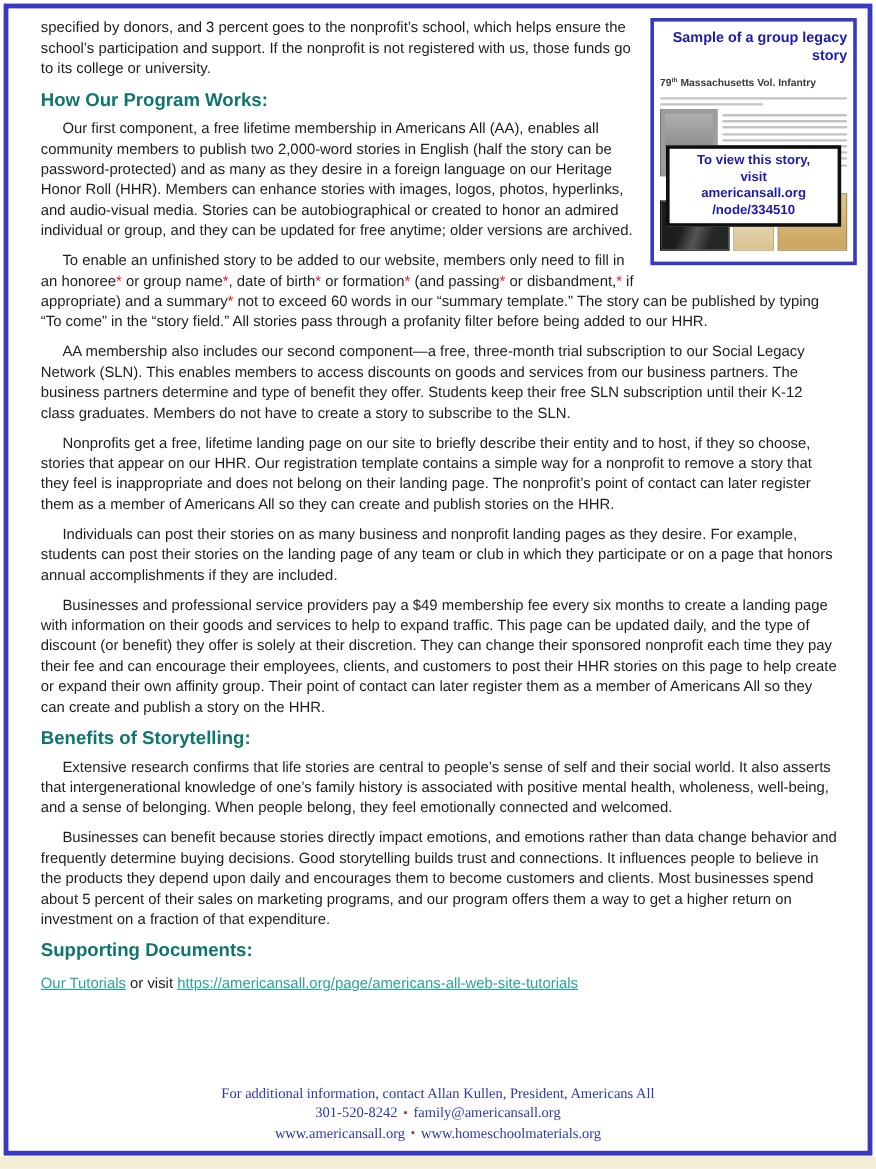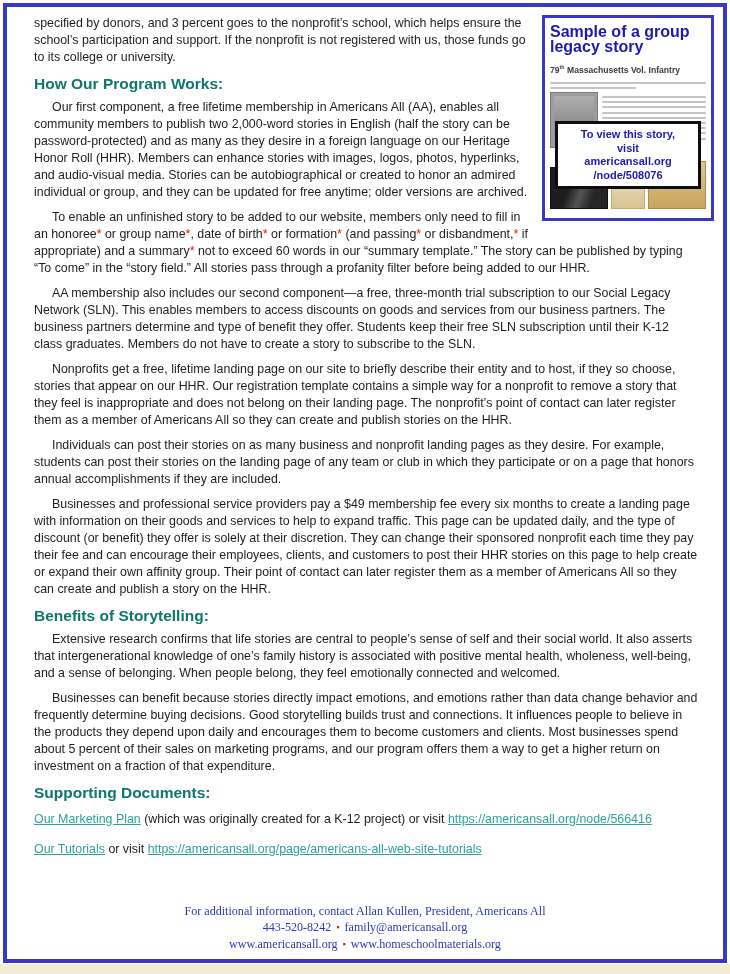--- a/index.html
+++ b/index.html
@@ -17,21 +17,21 @@
     padding:8px 9px 0 27px;
     font-size:12.4px; line-height:17px; color:#1d1d1d;
   }
   p.body { margin:0 14px 8px 0; }
   .indent { text-indent:18px; }
   h2.sec { font-size:15.5px; font-weight:bold; color:#0f766e; margin:9px 0 7px 0; }
 
   
   .float-box { float:right; width:172px; height:208px; margin:0 0 4px 9px; }
   .sb { border:3px solid #3838C4; background:#fff; height:196px; padding:2px 5px; }
-  .sb-title { color:#1C1AAB; font-weight:bold; font-size:16px; text-align:left; line-height:15px; margin:4px 0 5px; }
+  .sb-title { color:#1C1AAB; font-weight:bold; font-size:12px; text-align:right; line-height:15px; margin:4px 0 5px; }
   .preview { position:relative; height:150px; }
   .pv-head { font-size:8.6px; font-weight:bold; color:#3a3a3a; white-space:nowrap; }
   .tbar { height:2px; background:#C3C3C3; margin:3px 0; border-radius:1px; }
   .tbar.short { width:55%; }
   .pv-row { display:flex; gap:4px; margin-top:3px; }
   .monument {
     width:46px; height:54px; flex:none;
     background:linear-gradient(180deg,#B3B3B3 0%,#8E8E8E 55%,#A5A5A5 100%);
     border:1px solid #7a7a7a; box-shadow:inset 0 0 0 3px #9d9d9d;
   }
@@ -95,45 +95,44 @@
           </div>
           <div class="pv-bottom">
             <div class="statue"></div>
             <div class="midtan"></div>
             <div class="parchment"></div>
           </div>
           <div class="overlay">
             <div>To view this story,</div>
             <div>visit</div>
             <div>americansall.org</div>
-            <div>/node/508076</div>
+            <div>/node/334510</div>
           </div>
         </div>
       </div>
     </div>
 
     <p class="body">specified by donors, and 3 percent goes to the nonprofit’s school, which helps ensure the school’s participation and support. If the nonprofit is not registered with us, those funds go to its college or university.</p>
 
     <h2 class="sec">How Our Program Works:</h2>
     <p class="body indent">Our first component, a free lifetime membership in Americans All (AA), enables all community members to publish two 2,000-word stories in English (half the story can be password-protected) and as many as they desire in a foreign language on our Heritage Honor Roll (HHR). Members can enhance stories with images, logos, photos, hyperlinks, and audio-visual media. Stories can be autobiographical or created to honor an admired individual or group, and they can be updated for free anytime; older versions are archived.</p>
     <p class="body indent"><span>To enable an unfinished story to be added to our website, members only need to fill in an honoree</span><span class="run-red">*</span><span> or group name</span><span class="run-red">*</span><span>, date of birth</span><span class="run-red">*</span><span> or formation</span><span class="run-red">*</span><span> (and passing</span><span class="run-red">*</span><span> or disbandment,</span><span class="run-red">*</span><span> if appropriate) and a summary</span><span class="run-red">*</span><span> not to exceed 60 words in our “summary template.” The story can be published by typing “To come” in the “story field.” All stories pass through a profanity filter before being added to our HHR.</span></p>
     <p class="body indent">AA membership also includes our second component—a free, three-month trial subscription to our Social Legacy Network (SLN). This enables members to access discounts on goods and services from our business partners. The business partners determine and type of benefit they offer. Students keep their free SLN subscription until their K-12 class graduates. Members do not have to create a story to subscribe to the SLN.</p>
     <p class="body indent">Nonprofits get a free, lifetime landing page on our site to briefly describe their entity and to host, if they so choose, stories that appear on our HHR. Our registration template contains a simple way for a nonprofit to remove a story that they feel is inappropriate and does not belong on their landing page. The nonprofit’s point of contact can later register them as a member of Americans All so they can create and publish stories on the HHR.</p>
     <p class="body indent">Individuals can post their stories on as many business and nonprofit landing pages as they desire. For example, students can post their stories on the landing page of any team or club in which they participate or on a page that honors annual accomplishments if they are included.</p>
     <p class="body indent">Businesses and professional service providers pay a $49 membership fee every six months to create a landing page with information on their goods and services to help to expand traffic. This page can be updated daily, and the type of discount (or benefit) they offer is solely at their discretion. They can change their sponsored nonprofit each time they pay their fee and can encourage their employees, clients, and customers to post their HHR stories on this page to help create or expand their own affinity group. Their point of contact can later register them as a member of Americans All so they can create and publish a story on the HHR.</p>
 
     <h2 class="sec">Benefits of Storytelling:</h2>
     <p class="body indent">Extensive research confirms that life stories are central to people’s sense of self and their social world. It also asserts that intergenerational knowledge of one’s family history is associated with positive mental health, wholeness, well-being, and a sense of belonging. When people belong, they feel emotionally connected and welcomed.</p>
     <p class="body indent">Businesses can benefit because stories directly impact emotions, and emotions rather than data change behavior and frequently determine buying decisions. Good storytelling builds trust and connections. It influences people to believe in the products they depend upon daily and encourages them to become customers and clients. Most businesses spend about 5 percent of their sales on marketing programs, and our program offers them a way to get a higher return on investment on a fraction of that expenditure.</p>
 
     <h2 class="sec">Supporting Documents:</h2>
-    <p class="body supp-line"><a href="#" class="link">Our Marketing Plan</a><span> (which was originally created for a K-12 project) or visit </span><a href="#" class="link">https://americansall.org/node/566416</a></p>
     <p class="body supp-line"><a href="#" class="link">Our Tutorials</a><span> or visit </span><a href="#" class="link">https://americansall.org/page/americans-all-web-site-tutorials</a></p>
   </div>
 
   <div class="footer">
     <div>For additional information, contact Allan Kullen, President, Americans All</div>
-    <div><span>443-520-8242 </span><span class="run-bullet">▪</span><span> family@americansall.org</span></div>
+    <div><span>301-520-8242 </span><span class="run-bullet">▪</span><span> family@americansall.org</span></div>
     <div><span>www.americansall.org </span><span class="run-bullet">▪</span><span> www.homeschoolmaterials.org</span></div>
   </div>
 </div>
 
 <div class="bottom-strip"></div>
 
 </body></html>

